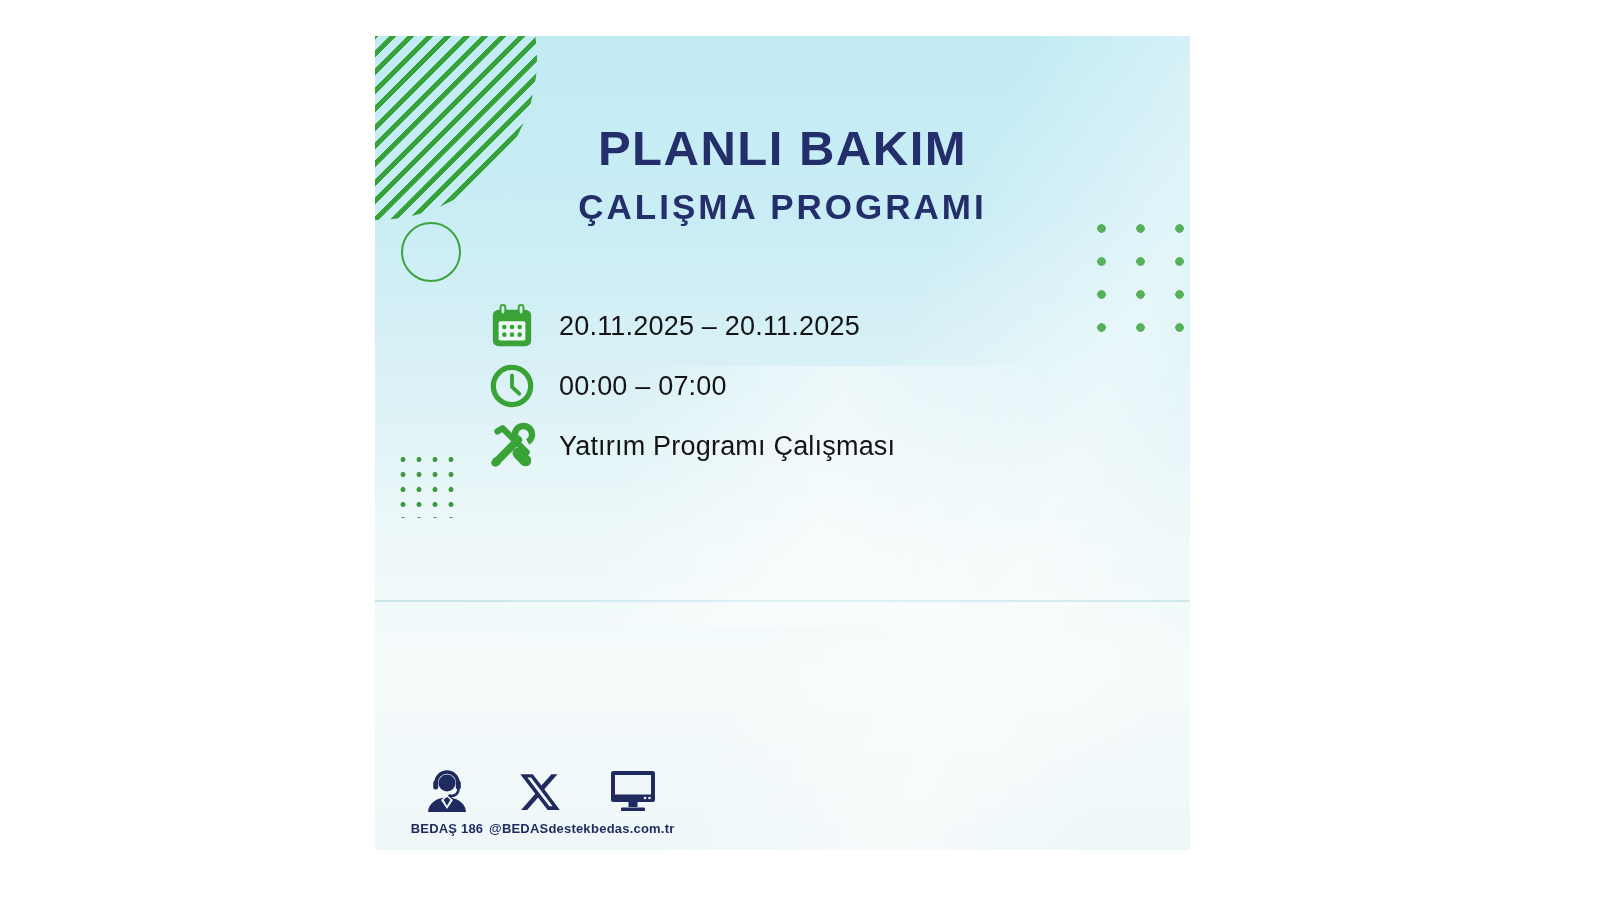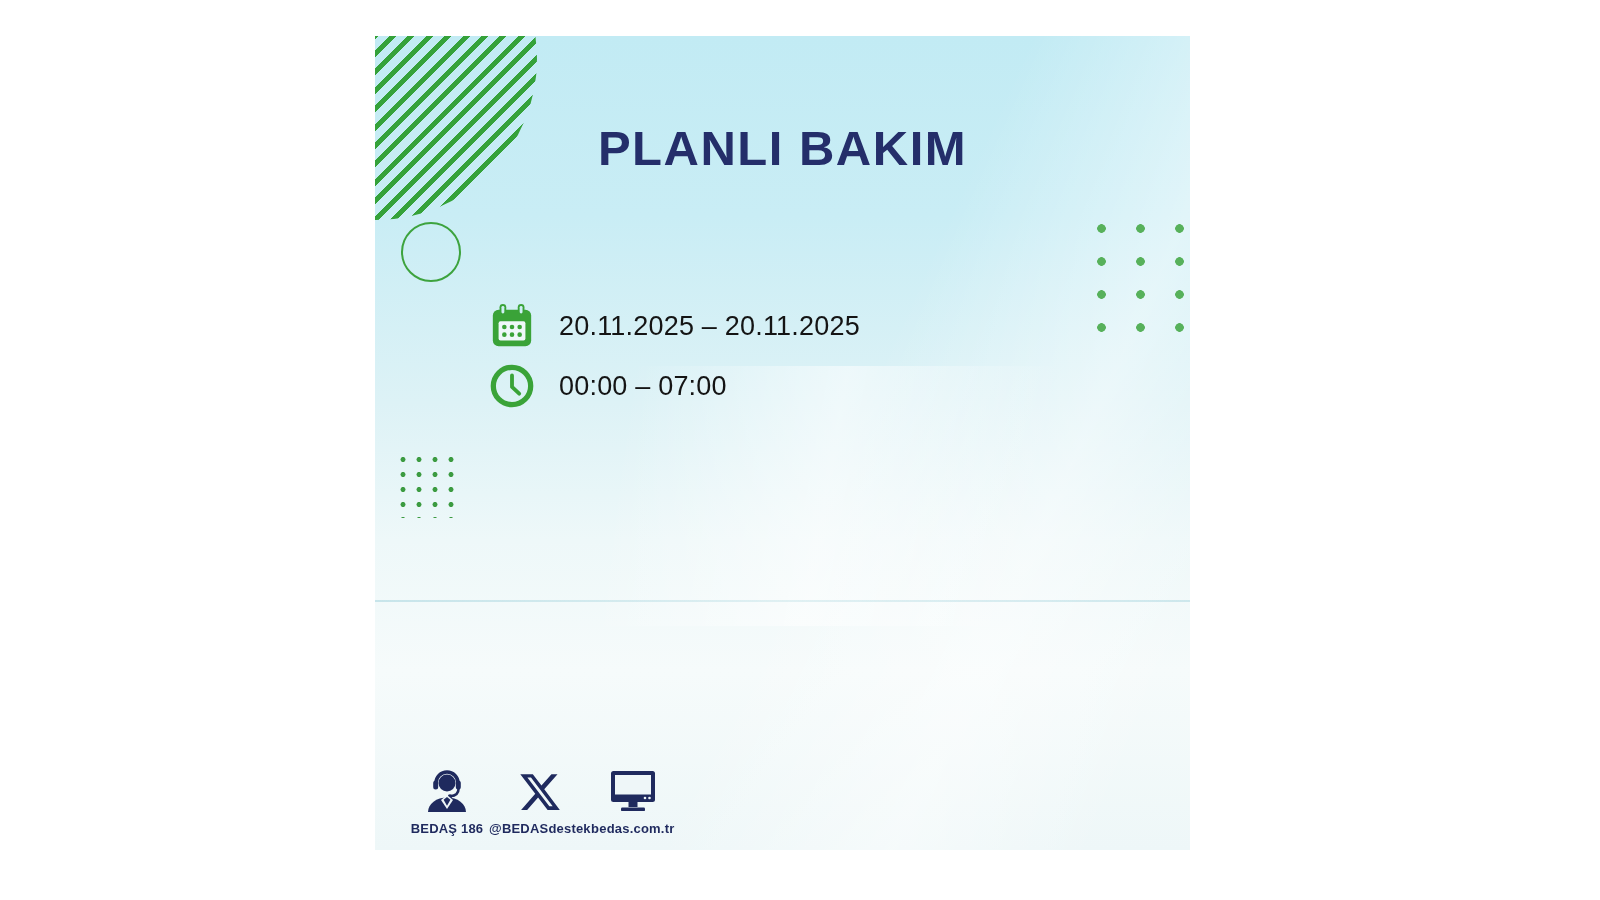--- a/index.html
+++ b/index.html
@@ -79,20 +79,21 @@
 
   <div class="stripes-blob"></div>
   <div class="ring"></div>
   <div class="dots-right"></div>
   <div class="dots-left"></div>
   <div class="sheen"></div>
   <div class="hline"></div>
 
   <div class="title-block">
     <div class="title-1">PLANLI BAKIM</div>
+    <div class="title-2">ÇALIŞMA PROGRAMI</div>
   </div>
 
   <div class="details">
 
     <div class="detail-row">
       <span class="detail-icon">
         <svg width="46" height="46" viewBox="0 0 48 48">
           <rect x="11" y="1" width="7" height="13" rx="3.5" fill="#3aa338"></rect>
           <rect x="30" y="1" width="7" height="13" rx="3.5" fill="#3aa338"></rect>
           <rect x="4" y="7" width="40" height="38" rx="6" fill="#3aa338"></rect>
@@ -113,20 +114,35 @@
     <div class="detail-row">
       <span class="detail-icon">
         <svg width="46" height="46" viewBox="0 0 48 48">
           <circle cx="24" cy="24" r="19.5" fill="none" stroke="#3aa338" stroke-width="5.5"></circle>
           <path d="M24 13 L24 25 L31.5 32" fill="none" stroke="#3aa338" stroke-width="4" stroke-linecap="round" stroke-linejoin="round"></path>
         </svg>
       </span>
       <span class="detail-text">00:00 – 07:00</span>
     </div>
 
+    <div class="detail-row">
+      <span class="detail-icon">
+        <svg width="50" height="50" viewBox="0 0 48 48">
+
+          <path d="M10 10 L15 7 L38 30" fill="none" stroke="#3aa338" stroke-width="6" stroke-linecap="round" stroke-linejoin="round"></path>
+          <path d="M30 31 L37 38" fill="none" stroke="#3aa338" stroke-width="11" stroke-linecap="round"></path>
+
+          <path d="M8 40 L30 18" fill="none" stroke="#3aa338" stroke-width="7.5" stroke-linecap="round"></path>
+
+          <circle cx="35" cy="13" r="8.2" fill="none" stroke="#3aa338" stroke-width="6.2" stroke-dasharray="37 15" transform="rotate(160 35 13)"></circle>
+          <circle cx="9" cy="39" r="4.2" fill="#3aa338"></circle>
+        </svg>
+      </span>
+      <span class="detail-text">Yatırım Programı Çalışması</span>
+    </div>
 
 
   </div>
 
   <div class="contacts">
 
     <div class="contact">
       <span class="contact-icon">
         <svg width="52" height="46" viewBox="0 0 52 46">
           <circle cx="26" cy="15" r="8.5" fill="#1f2a5e"></circle>

